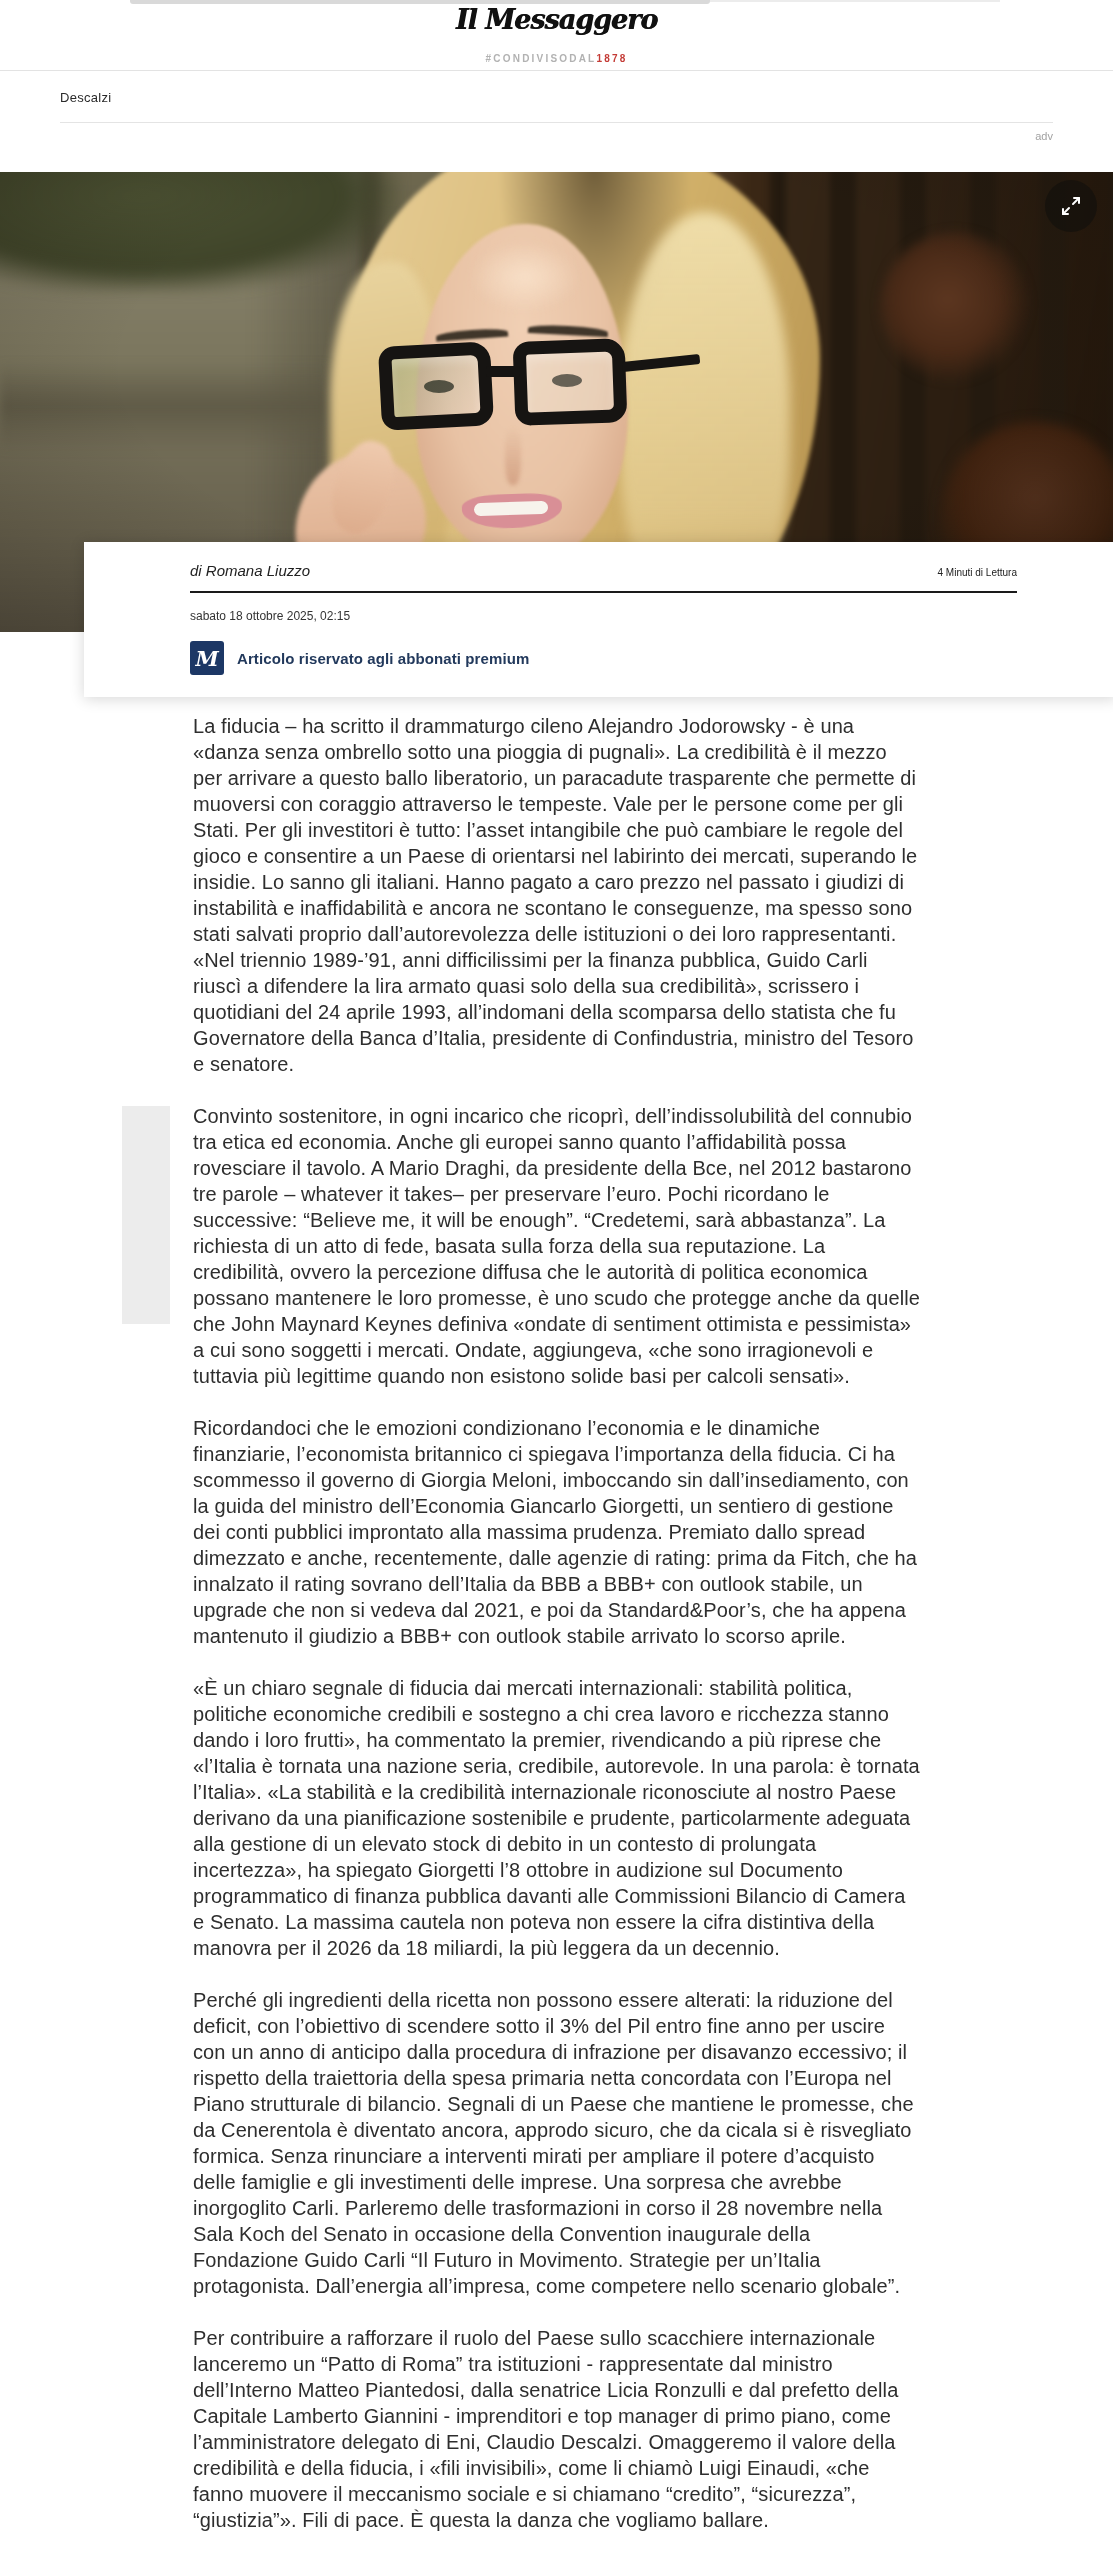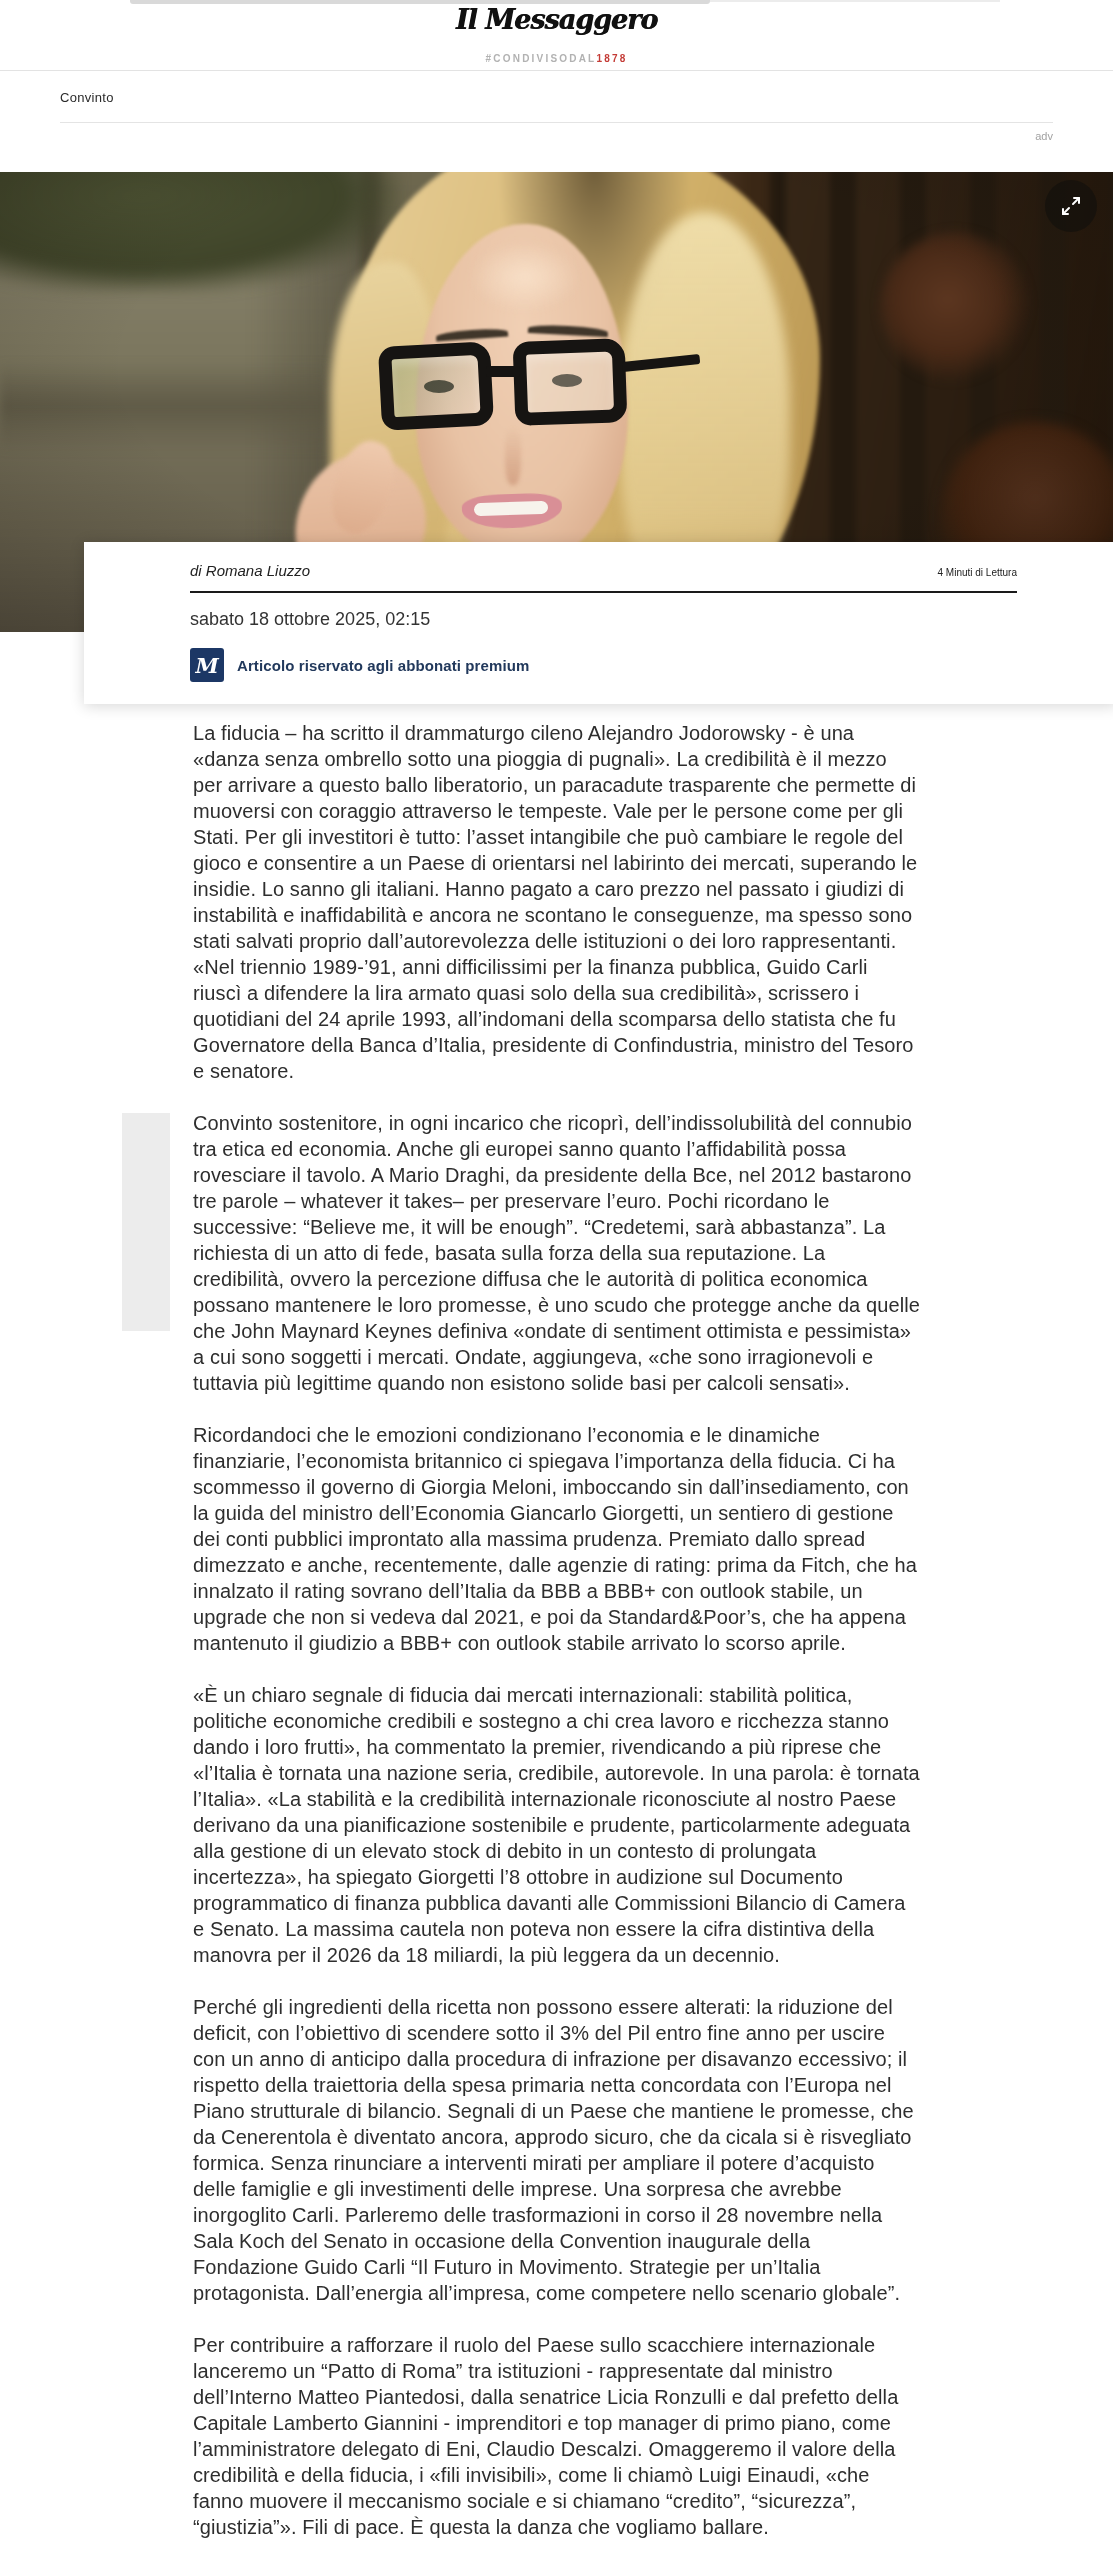--- a/index.html
+++ b/index.html
@@ -132,21 +132,21 @@
   .expand-btn svg { display:block; }
 
   
   .meta-card { position:relative; z-index:3; width:1033px; margin:-90px 0 0 84px;
     background:#fff; box-shadow:0 2px 14px rgba(0,0,0,.16);
     padding:20px 100px 22px 106px; }
   .byline-row { display:flex; justify-content:space-between; align-items:baseline; }
   .byline { font-style:italic; font-size:15px; color:#222; }
   .read-time { font-size:10px; color:#222; }
   .meta-divider { border-bottom:2px solid #1a1a1a; margin-top:12px; }
-  .pub-date { margin-top:16px; font-size:18px; color:#333; }
+  .pub-date { margin-top:16px; font-size:12px; color:#333; }
   .premium-row { margin-top:18px; display:flex; align-items:center; gap:13px; }
   .premium-logo { width:34px; height:34px; border-radius:3px; background:#1c3765;
     color:#fff; display:flex; align-items:center; justify-content:center;
     font-family:"DejaVu Serif","Liberation Serif",serif; font-weight:bold; font-style:italic;
     font-size:21px; flex:0 0 auto; }
   .premium-label { font-size:15px; font-weight:bold; color:#22395c; letter-spacing:.1px; }
 
   
   .article-body { width:727px; margin:16px 0 60px 193px; }
   .article-body p { font-size:20px; line-height:26px; color:#2e2e2e;
@@ -160,21 +160,21 @@
 
 <div class="top-strip"></div>
 <div class="top-strip2"></div>
 
 <header class="site-header">
   <div class="logo">Il Messaggero</div>
   <div class="tagline"><span>#CONDIVISODAL</span><span class="year">1878</span></div>
 </header>
 
 <div class="head-zone">
-  <a class="section-label">Convinto</a>
+  <a class="section-label">Descalzi</a>
   <hr class="rule">
   <div class="adv">adv</div>
 </div>
 
 <figure class="photo">
   <div class="layer ph-bg-mid"></div>
   <div class="layer ph-bg-left"></div>
   <div class="layer ph-column-shade"></div>
   <div class="layer ph-foliage"></div>
   <div class="layer ph-stone-band"></div>

